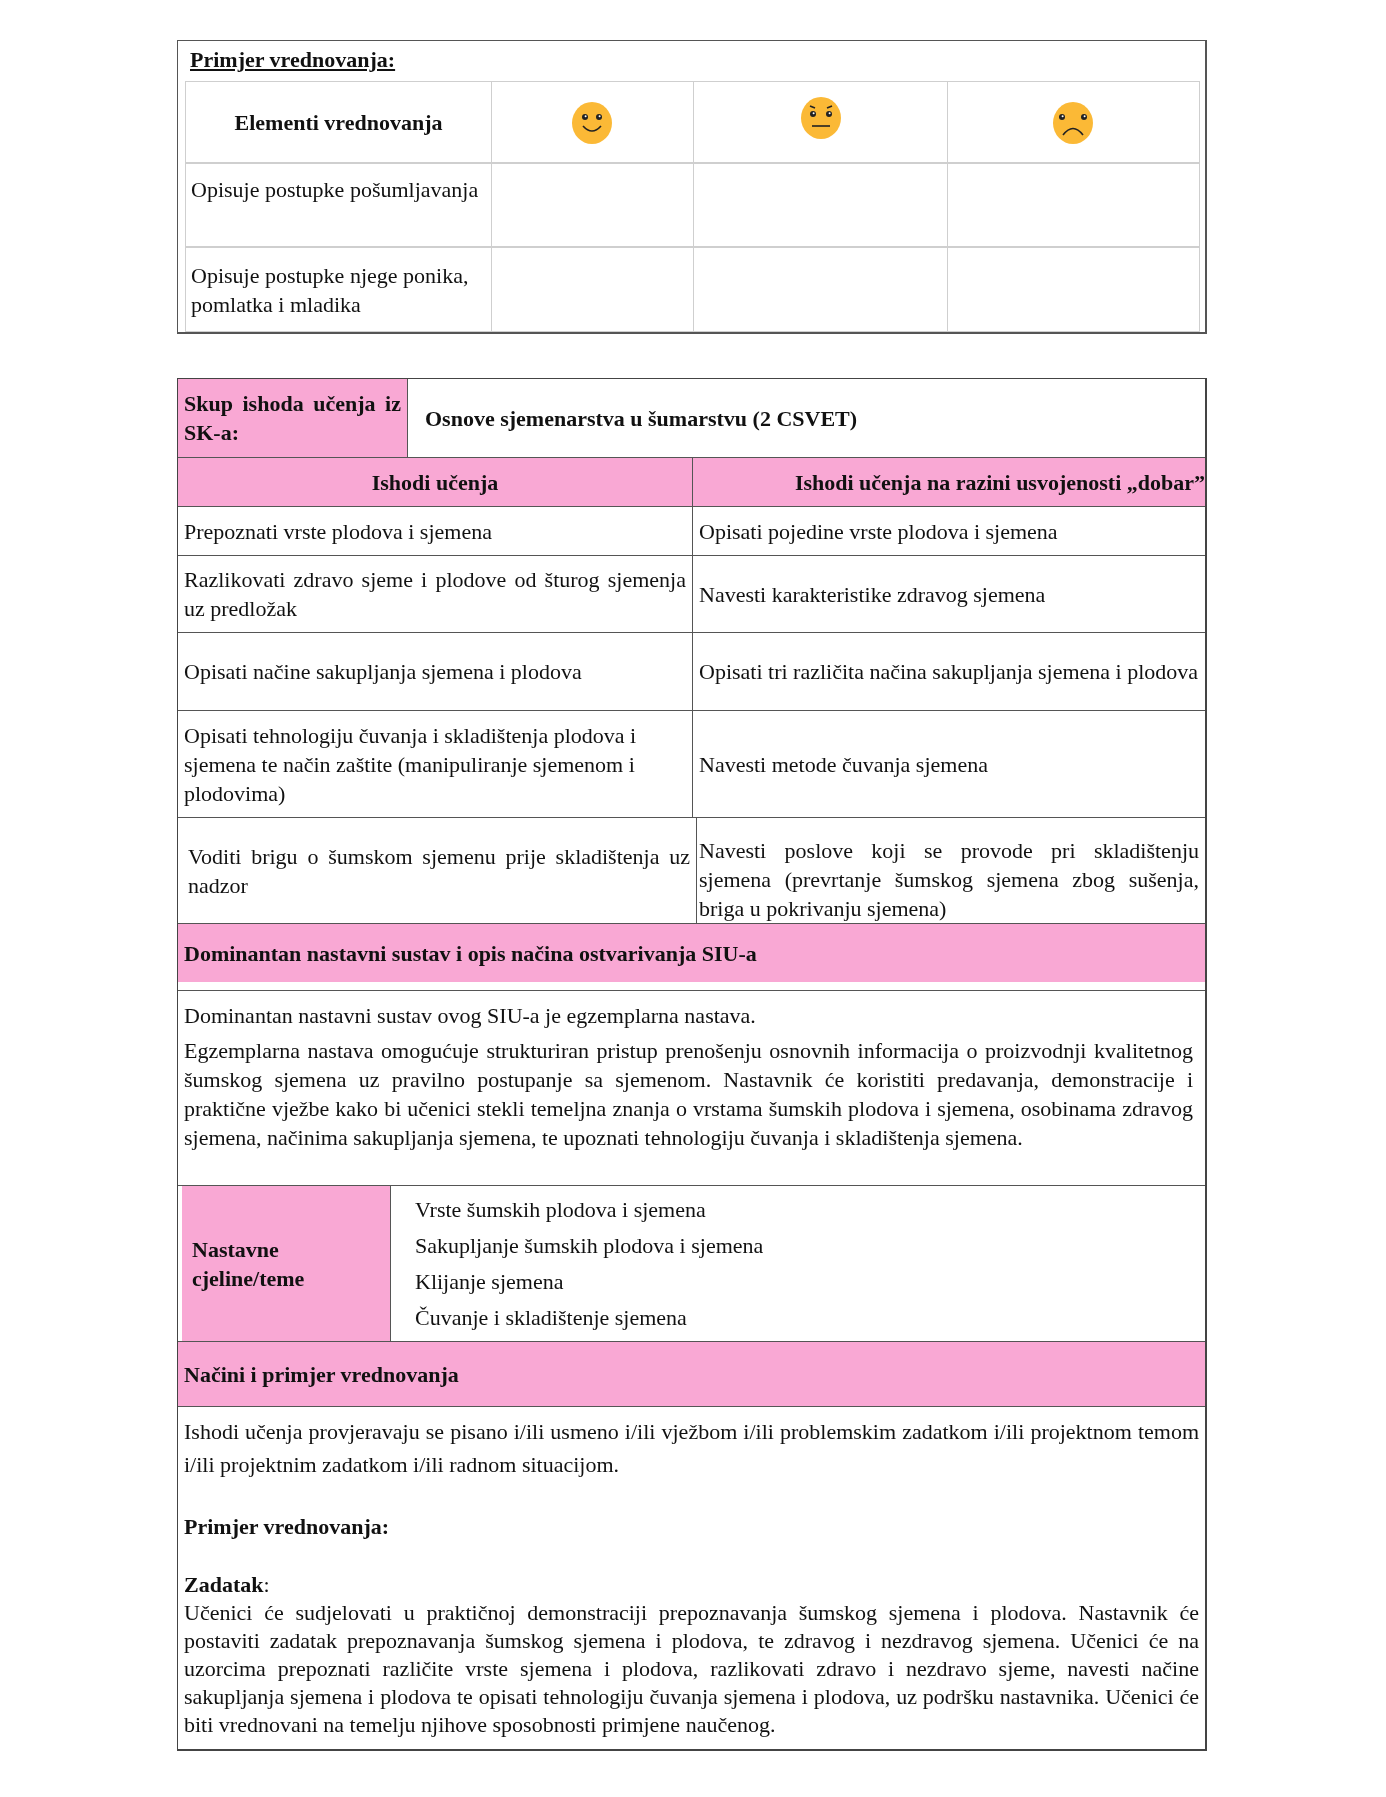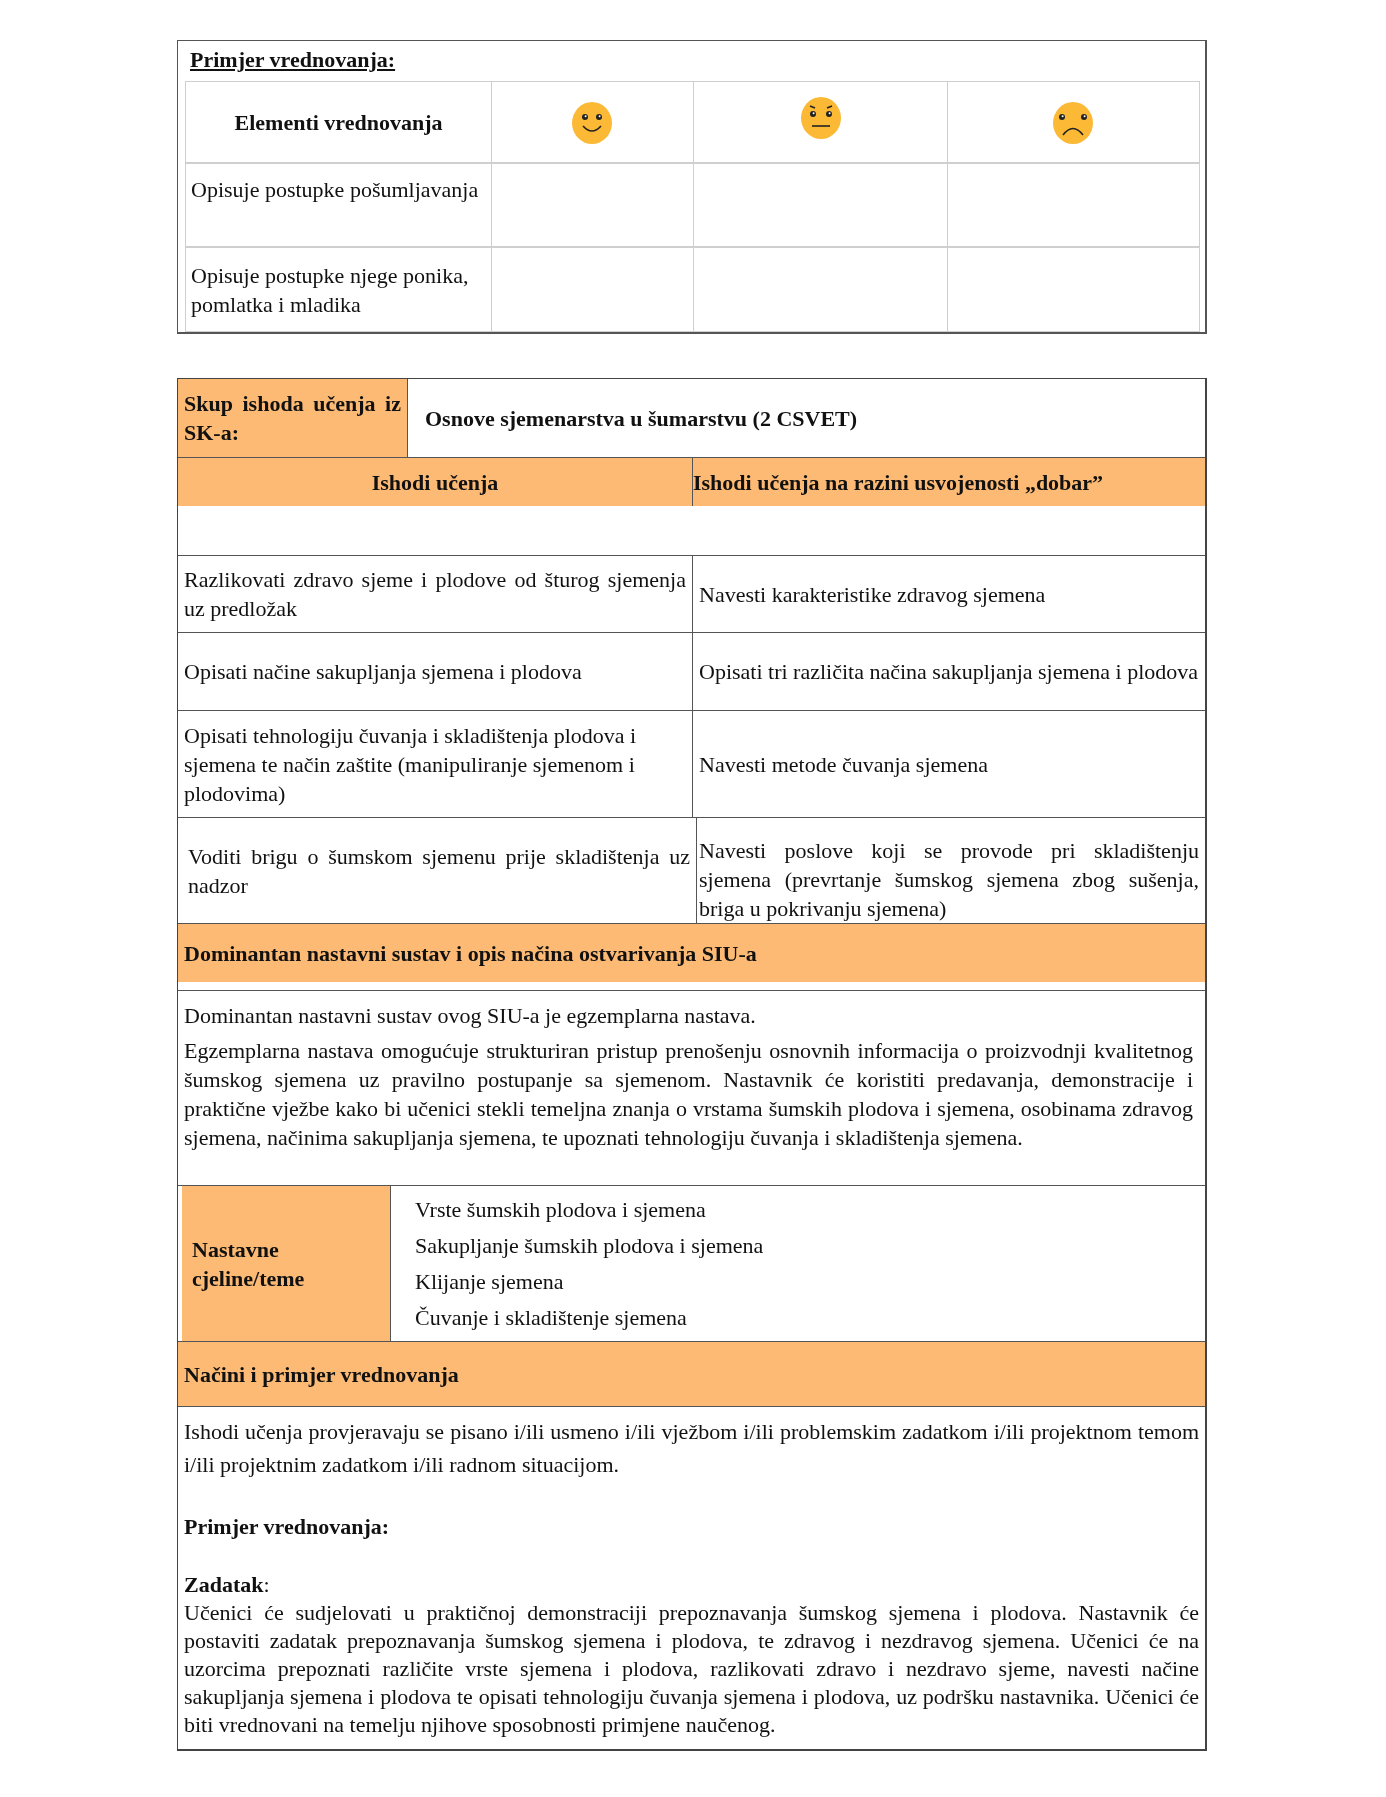--- a/index.html
+++ b/index.html
@@ -6,21 +6,21 @@
   body { width: 1386px; height: 1797px; position: relative; font-family: "Liberation Serif", "DejaVu Serif", serif; color: #111; }
   .abs { position: absolute; box-sizing: border-box; }
   .t1 { left: 177px; top: 40px; width: 1030px; height: 294px; border: 1.5px solid #555; border-right-width: 2px; border-bottom-width: 2px; }
   .t1-title { position: absolute; left: 12px; top: 6px; font-weight: bold; font-size: 22px; text-decoration: underline; }
   .g { position: absolute; border: 1.5px solid #cfcfcf; box-sizing: border-box; }
   .cell-text { font-size: 22px; line-height: 29px; padding: 12px 6px 0 5px; }
   .hdr-text { font-weight: bold; font-size: 22px; display: flex; align-items: center; justify-content: center; height: 100%; }
   .face { position: absolute; width: 40px; height: 42px; border-radius: 50%; background: #fbb936; }
   .t2 { left: 177px; top: 378px; width: 1030px; height: 1373px; border: 1.5px solid #444; border-right-width: 2px; border-bottom-width: 2px; }
   .row { position: absolute; left: 0; right: 0; border-top: 1.5px solid #555; box-sizing: border-box; }
-  .blue { background: #fdba74; }
+  .blue { background: #f9a8d4; }
   .c2 { font-size: 22px; line-height: 29px; }
   .bold { font-weight: bold; }
   .just { text-align: justify; text-align-last: left; }
   .vc { display: flex; align-items: center; }
 </style>
 </head>
 <body>
 
 <div class="abs t1">
   <div class="t1-title">Primjer vrednovanja:</div>
@@ -85,25 +85,33 @@
     <div class="c2 bold just" style="width:100%;">Skup ishoda učenja iz SK-a:</div>
   </div>
   <div class="abs vc" style="left:230px; top:0; right:0; height:78px; padding-left:17px;">
     <div class="c2 bold">Osnove sjemenarstva u šumarstvu (2 CSVET)</div>
   </div>
 
   <div class="row blue" style="top:78px; height:49px;">
     <div class="abs vc" style="left:0; top:0; width:515px; height:100%; justify-content:center; border-right:1.5px solid #555;">
       <span class="c2 bold">Ishodi učenja</span>
     </div>
-    <div class="abs vc" style="left:515px; top:0; right:0; height:100%; justify-content:flex-start;">
+    <div class="abs vc" style="left:515px; top:0; right:0; height:100%; justify-content:flex-end;">
       <span class="c2 bold">Ishodi učenja na razini usvojenosti „dobar”</span>
     </div>
   </div>
 
+  <div class="row" style="top:127px; height:49px;">
+    <div class="abs vc" style="left:0; top:0; width:515px; height:100%; padding:0 6px; border-right:1.5px solid #555;">
+      <div class="c2 just" style="width:100%;">Prepoznati vrste plodova i sjemena</div>
+    </div>
+    <div class="abs vc" style="left:515px; top:0; right:0; height:100%; padding:0 6px;">
+      <div class="c2 just" style="width:100%;">Opisati pojedine vrste plodova i sjemena</div>
+    </div>
+  </div>
 
   <div class="row" style="top:176px; height:77px;">
     <div class="abs vc" style="left:0; top:0; width:515px; height:100%; padding:0 6px; border-right:1.5px solid #555;">
       <div class="c2 just" style="width:100%;">Razlikovati zdravo sjeme i plodove od šturog sjemenja uz predložak</div>
     </div>
     <div class="abs vc" style="left:515px; top:0; right:0; height:100%; padding:0 6px;">
       <div class="c2 just" style="width:100%;">Navesti karakteristike zdravog sjemena</div>
     </div>
   </div>
 

